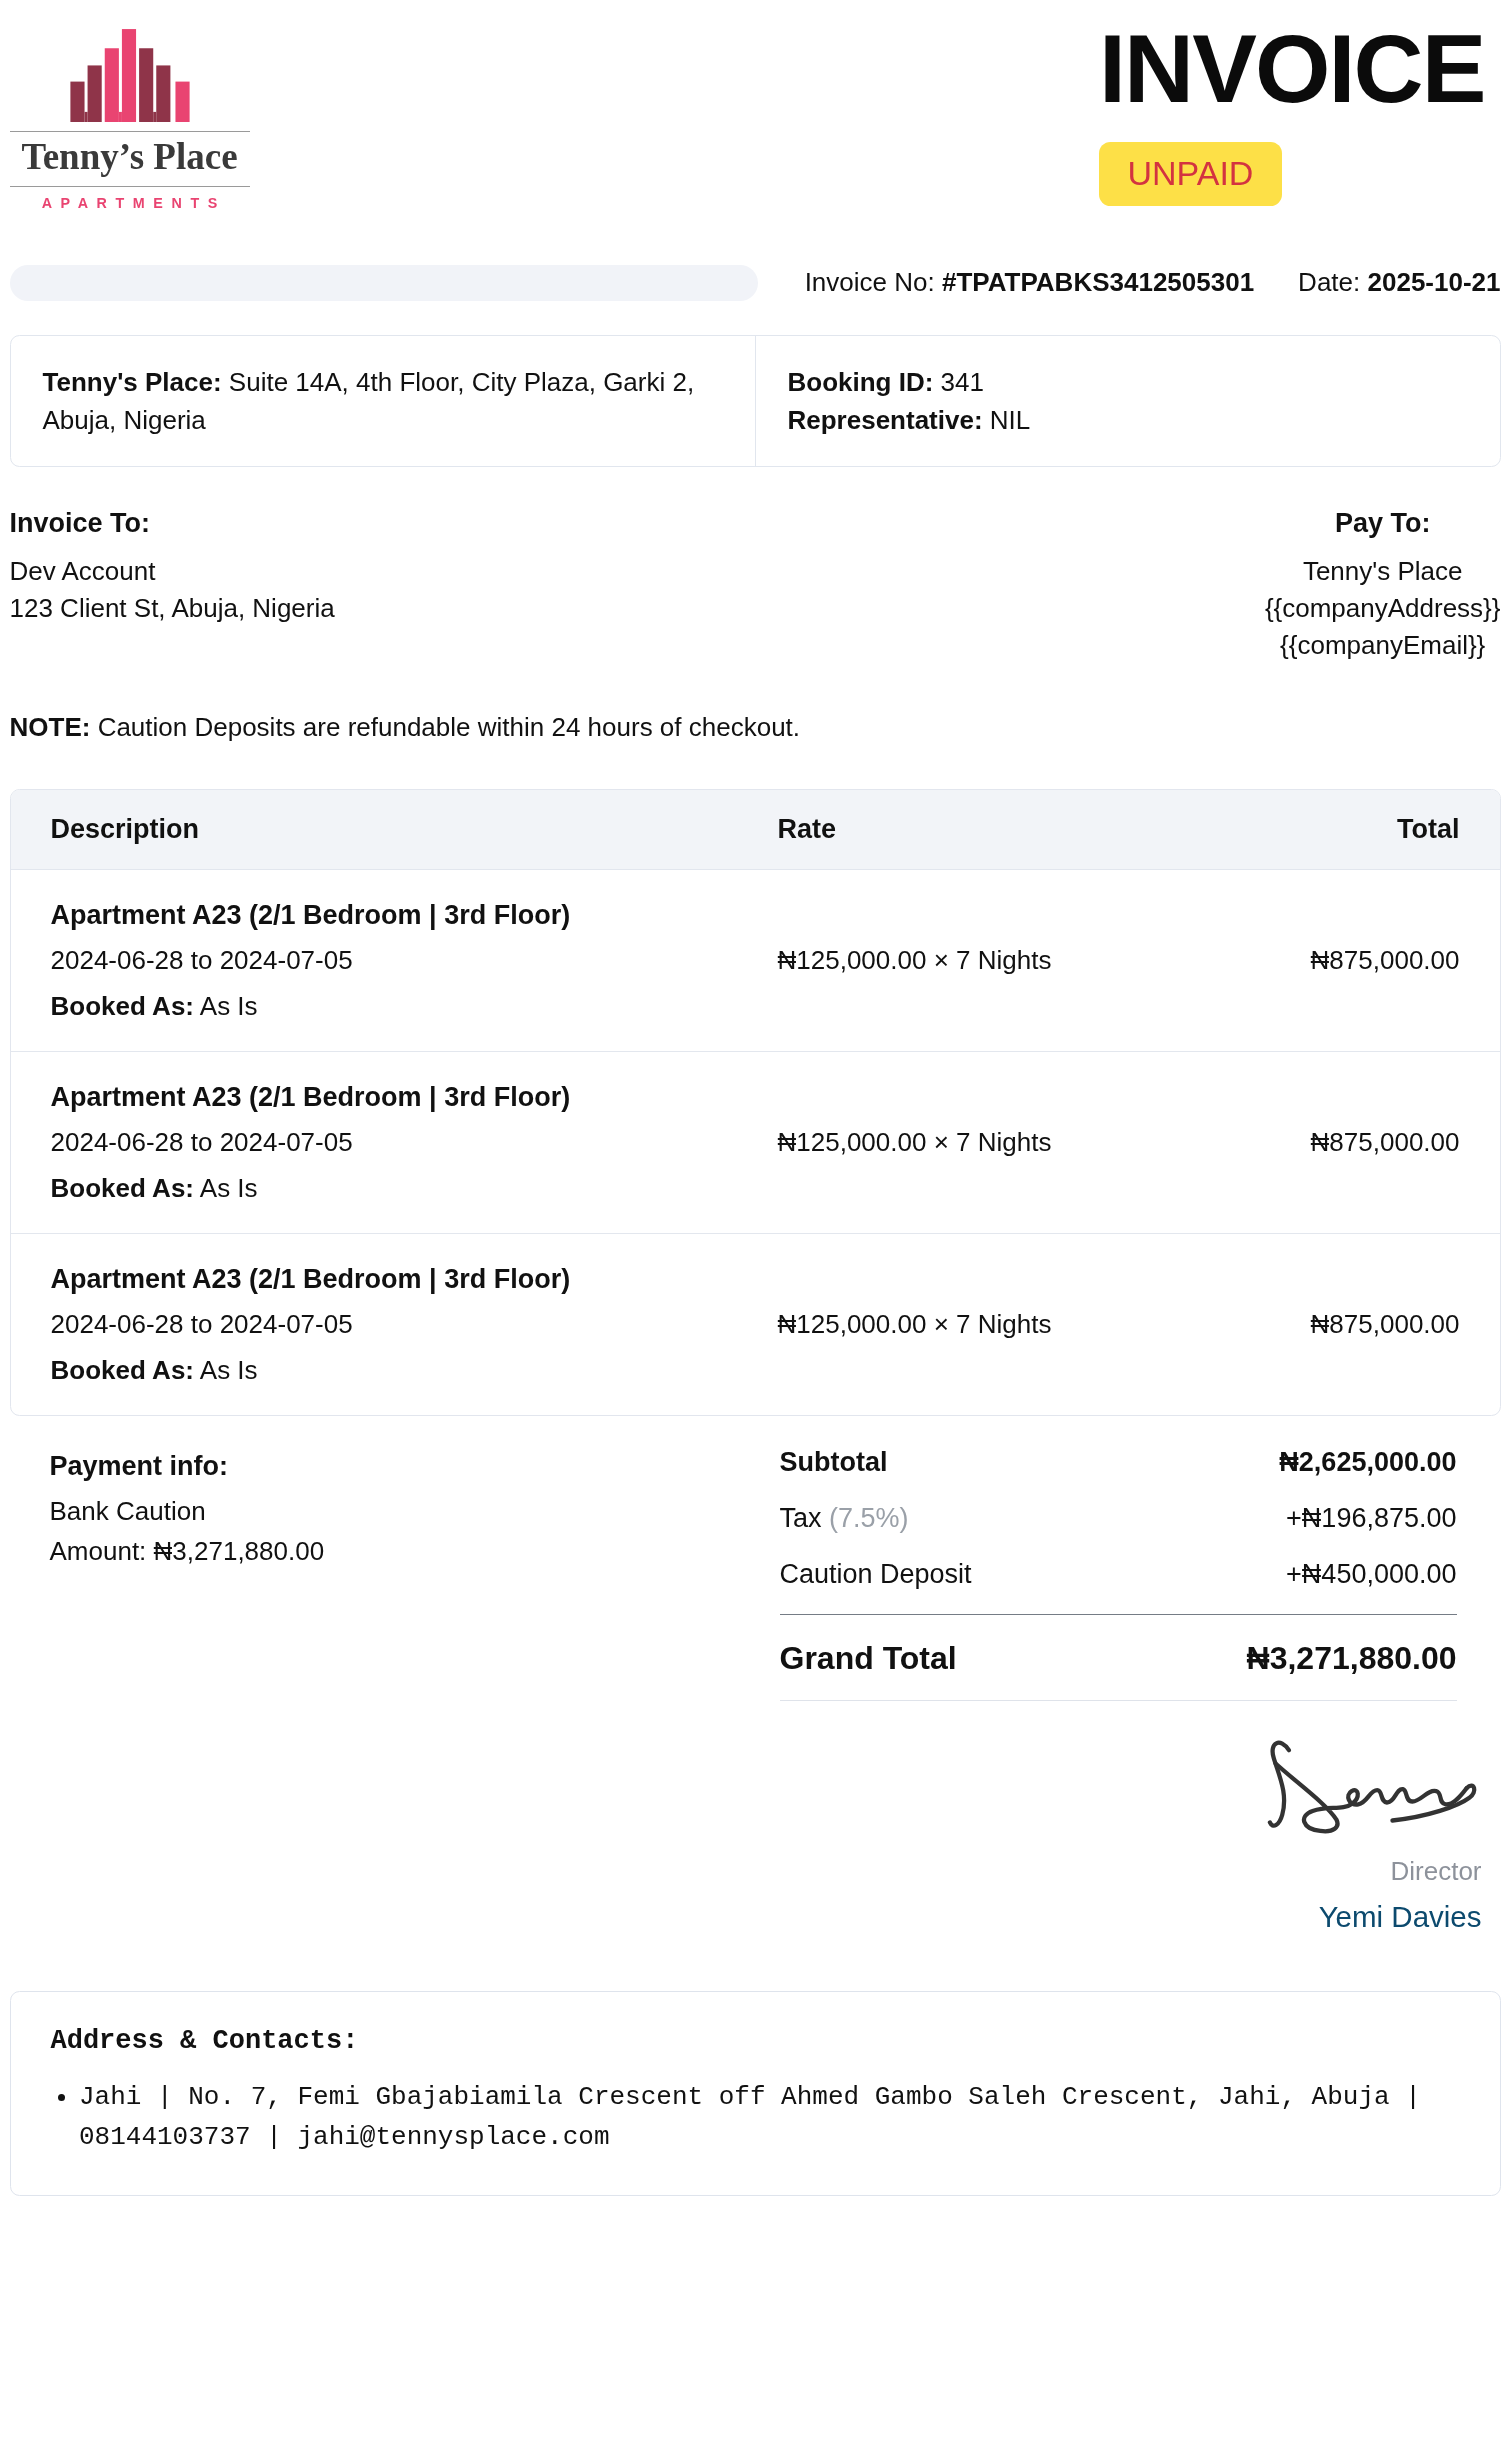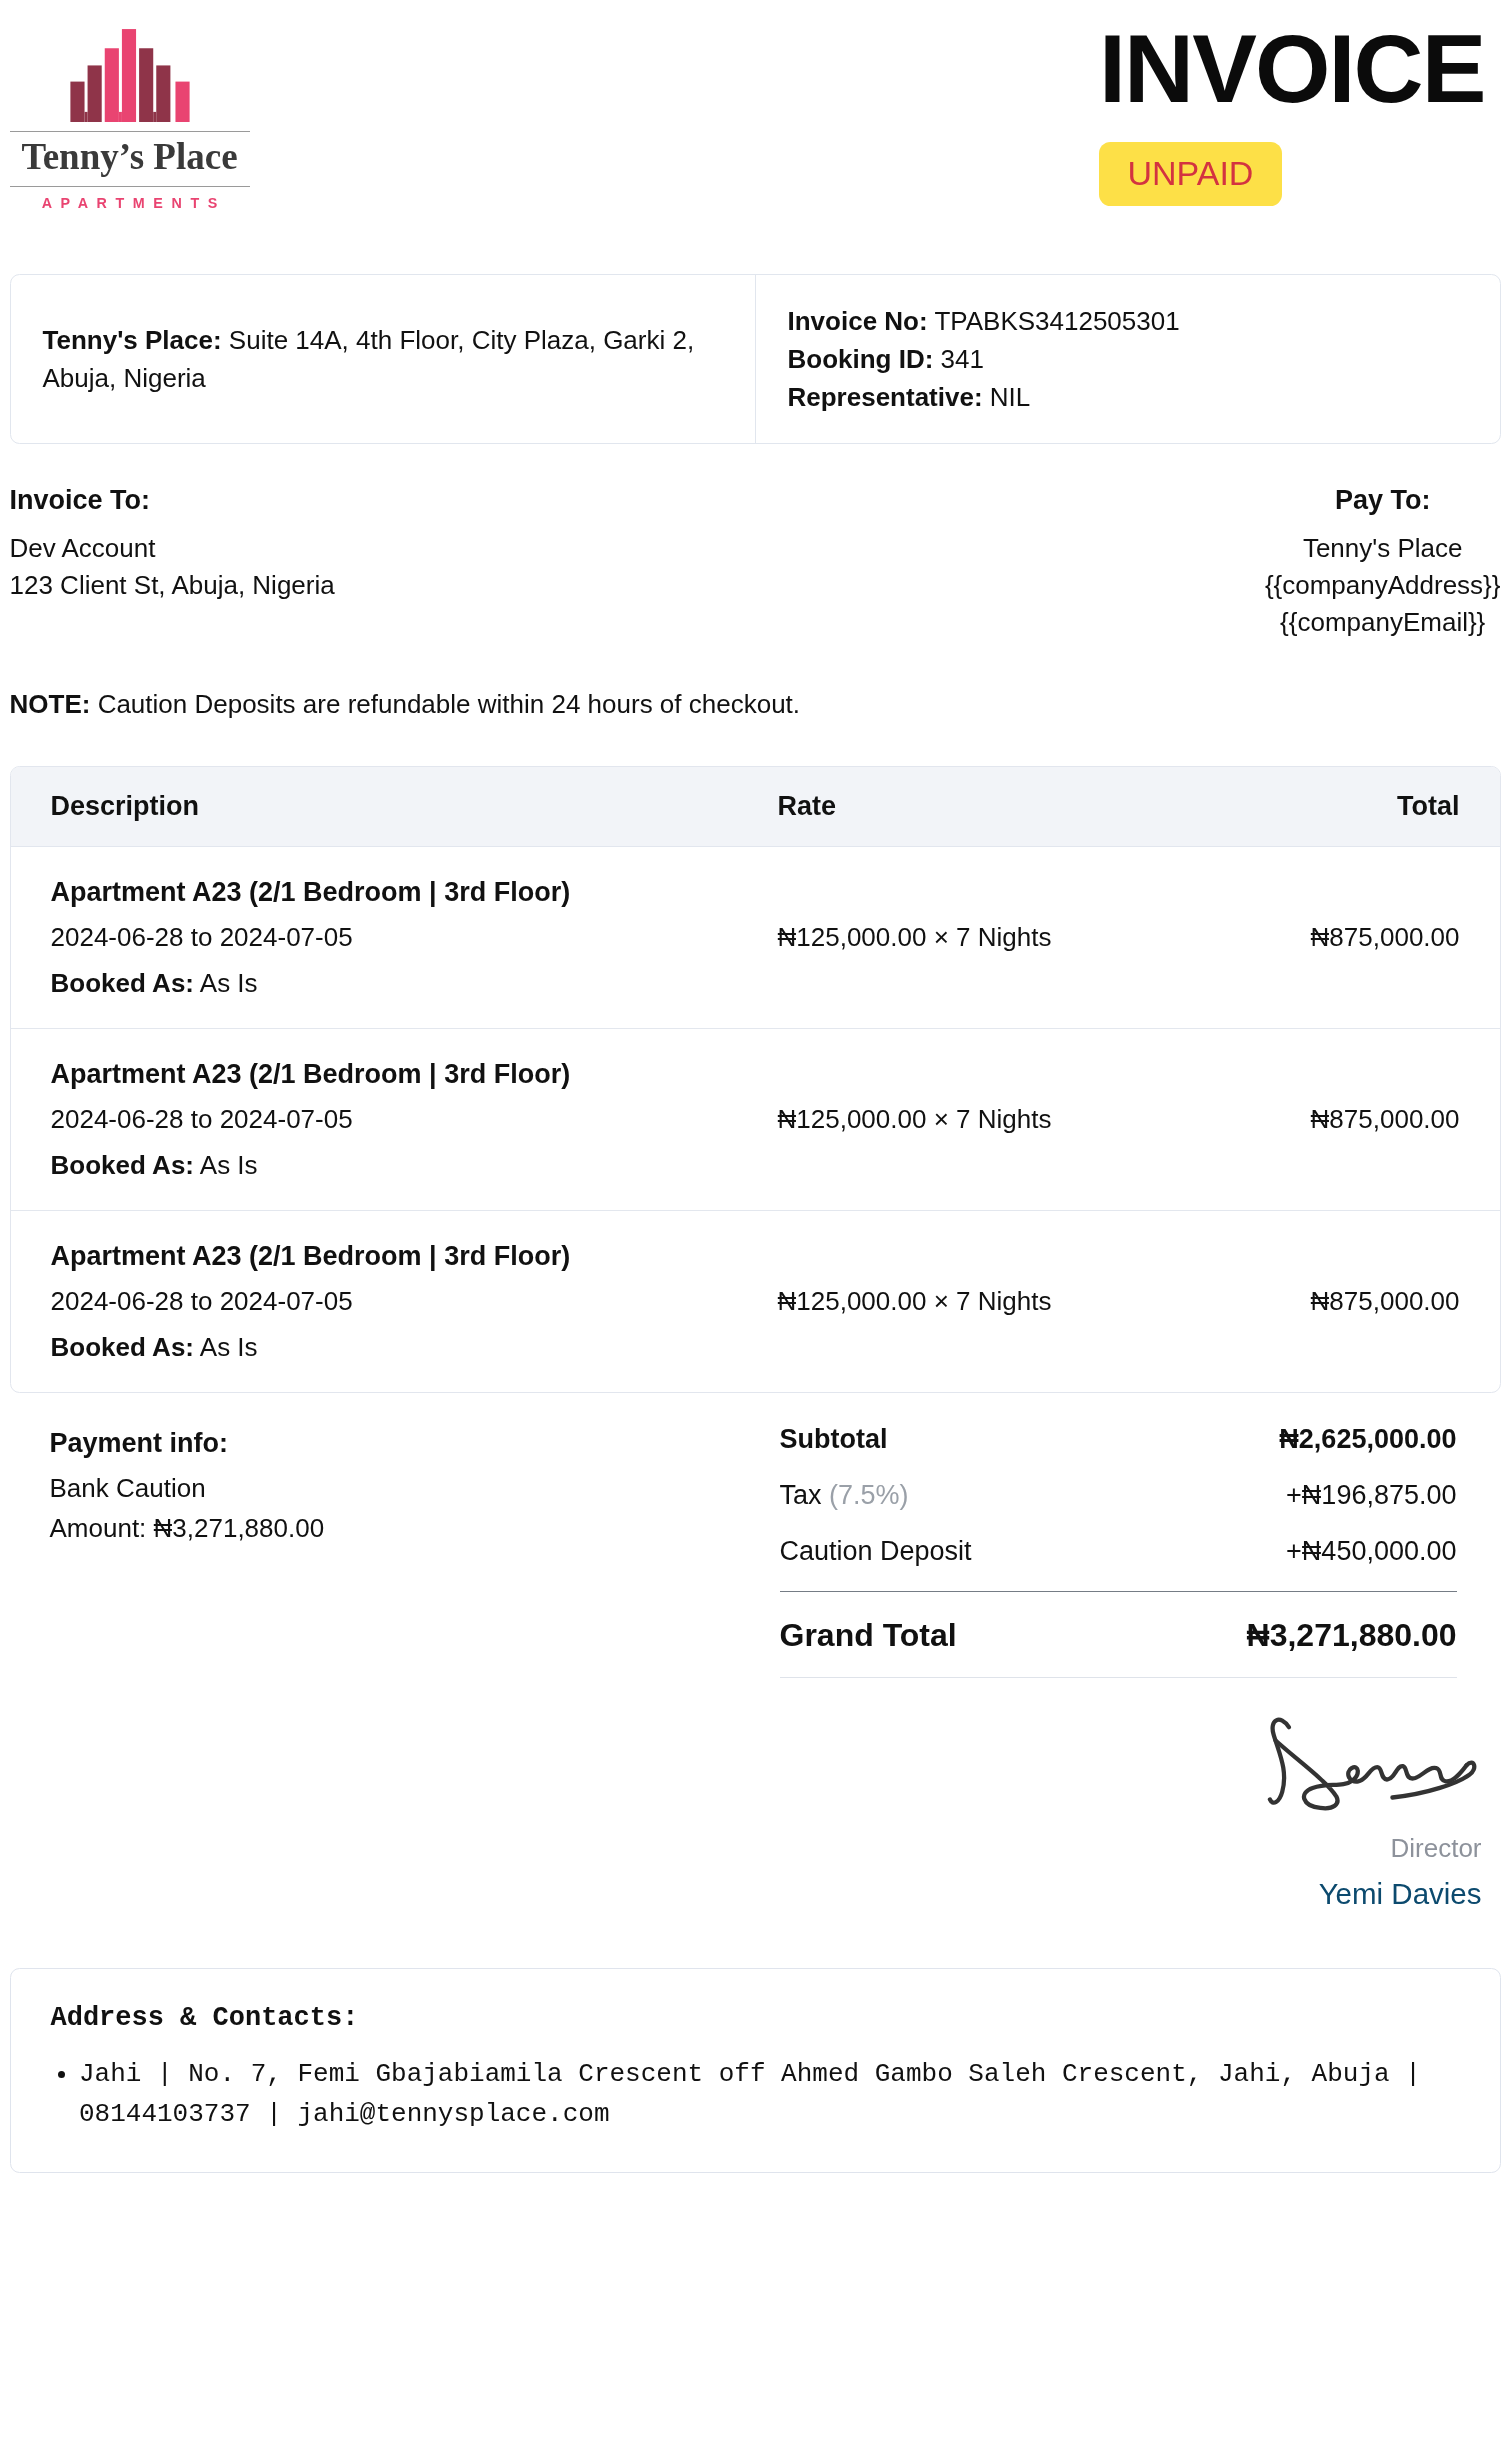--- a/index.html
+++ b/index.html
@@ -152,27 +152,33 @@
       </svg>
       <div class="logo-name">Tenny’s Place</div>
       <div class="logo-tagline">APARTMENTS</div>
     </div>
     <div class="title-area">
       <h1 class="invoice-title">INVOICE</h1>
       <div class="badge">UNPAID</div>
     </div>
   </div>
 
+  <div class="meta-row">
+    <div class="meta-pill"></div>
+    <div class="meta-text">
+      <span><span>Invoice No:</span> <b>#TPATPABKS3412505301</b></span>
+      <span><span>Date:</span> <b>2025-10-21</b></span>
+    </div>
+  </div>
 
   <div class="info-box">
     <div class="info-col">
       <div><b>Tenny's Place:</b> <span>Suite 14A, 4th Floor, City Plaza, Garki 2, Abuja, Nigeria</span></div>
     </div>
     <div class="info-col">
-      <div><b>Invoice No:</b> <span>TPABKS3412505301</span></div>
       <div><b>Booking ID:</b> <span>341</span></div>
       <div><b>Representative:</b> <span>NIL</span></div>
     </div>
   </div>
 
   <div class="parties">
     <div>
       <div class="party-label">Invoice To:</div>
       <div>Dev Account</div>
       <div>123 Client St, Abuja, Nigeria</div>

